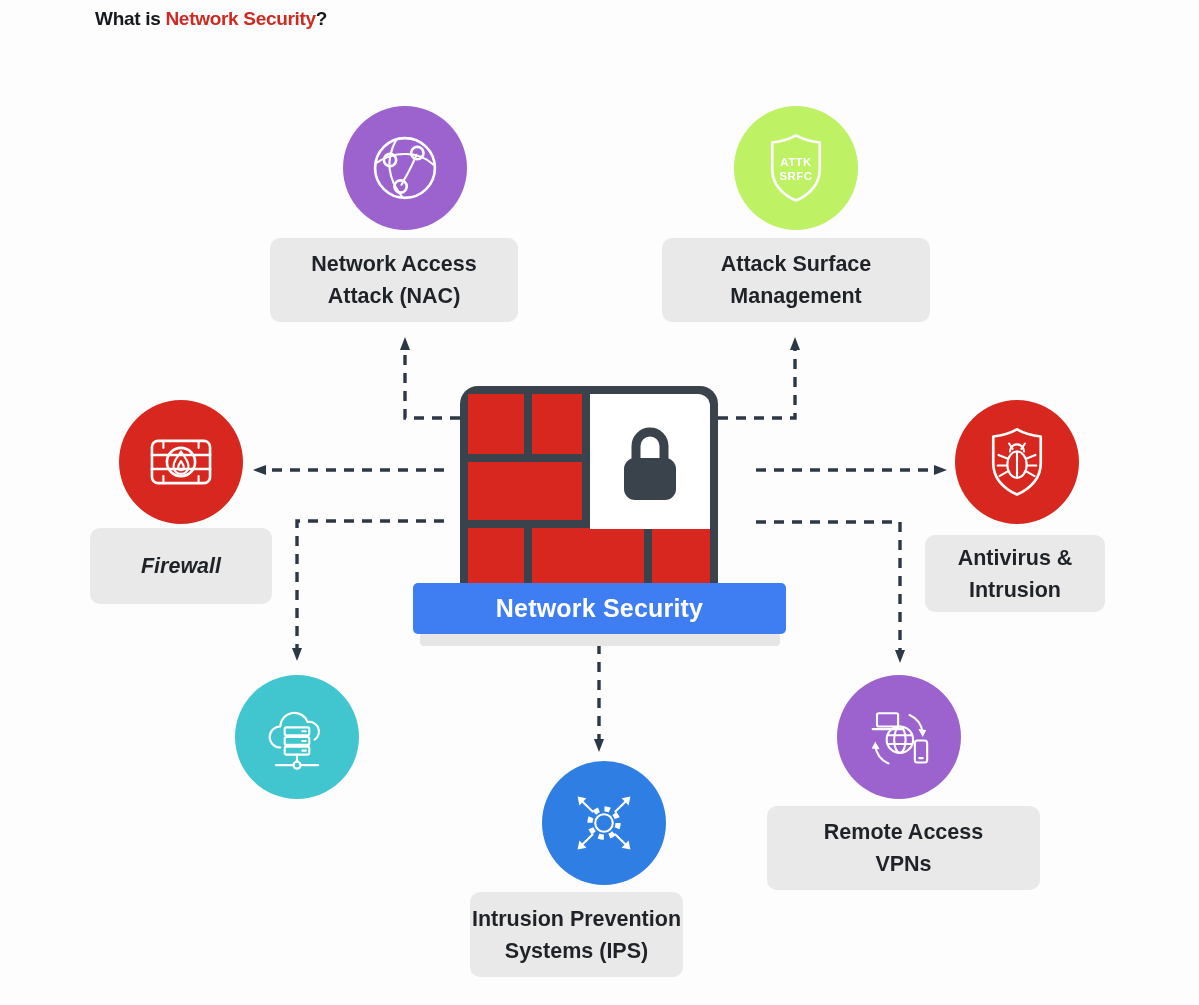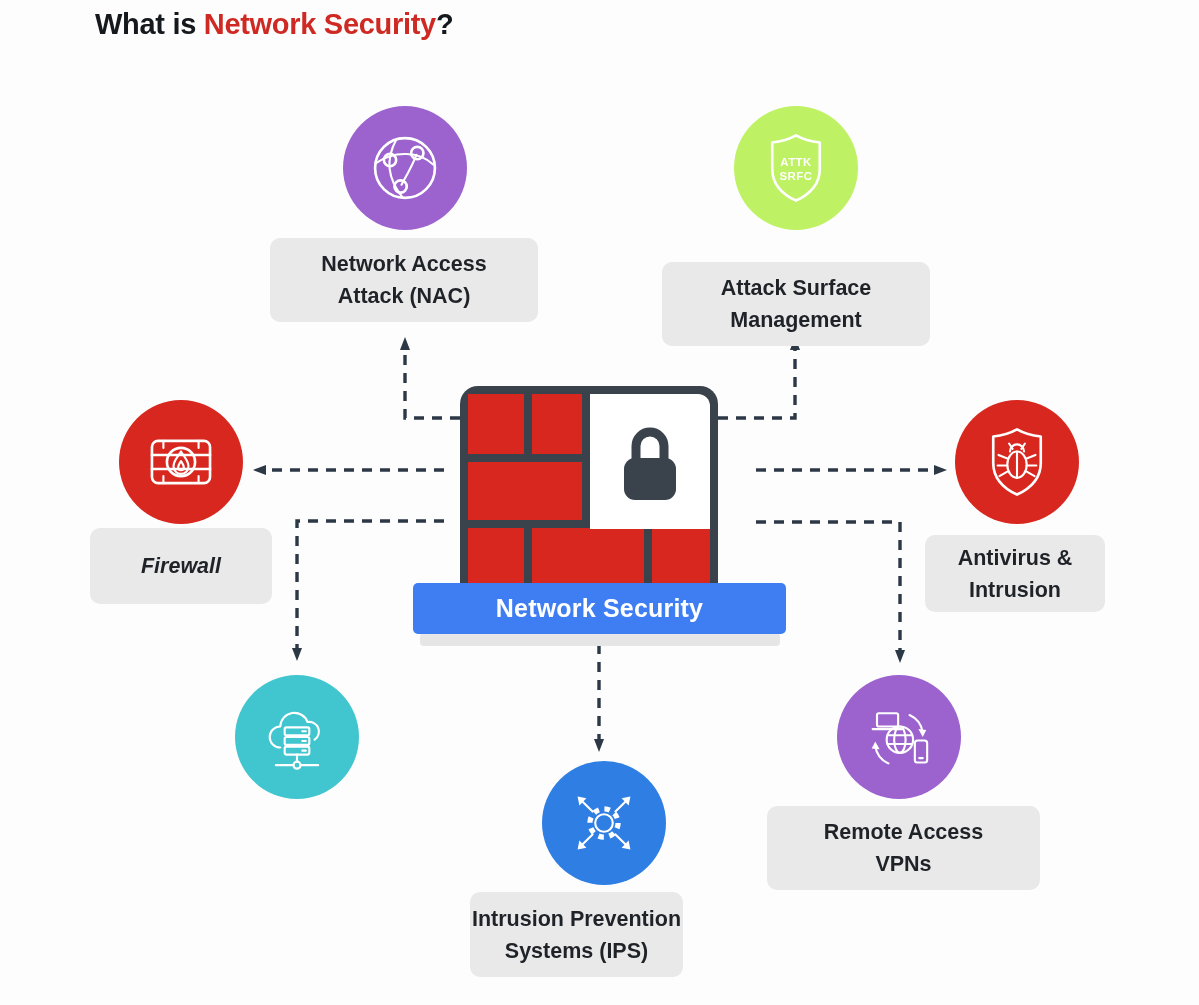--- a/index.html
+++ b/index.html
@@ -7,21 +7,21 @@
     width:1199px;height:1005px;
     background:#FDFDFD;
     font-family:"Liberation Sans","DejaVu Sans",sans-serif;
     position:relative;overflow:hidden;
   }
   .canvas{position:absolute;inset:0;width:1199px;height:1005px;}
 
   
   .title{
     position:absolute;left:95px;top:8px;
-    font-size:29px;font-weight:700;letter-spacing:-0.3px;
+    font-size:19px;font-weight:700;letter-spacing:-0.3px;
     color:#15181C;white-space:nowrap;
   }
 
   
   .connectors{position:absolute;left:0;top:0;z-index:1;pointer-events:none;}
   .conn{fill:none;stroke-width:3.4px;stroke-dasharray:10 8;}
 
   
   .node-circle{
     position:absolute;width:124px;height:124px;border-radius:50%;
@@ -111,33 +111,33 @@
     <svg width="88" height="88" viewBox="0 0 100 100">
       <circle class="icon-stroke" cx="50" cy="50" r="34"></circle>
       <path class="icon-stroke-thin" d="M40,18 C28,40 30,62 47,83"></path>
       <path class="icon-stroke-thin" d="M18,44 C38,30 66,31 82,46"></path>
       <path class="icon-stroke-thin" d="M63,35 C58,48 52,58 46,69"></path>
       <circle class="icon-stroke" cx="33" cy="41" r="7" fill="#9C63CE"></circle>
       <circle class="icon-stroke" cx="64" cy="33" r="7" fill="#9C63CE"></circle>
       <circle class="icon-stroke" cx="45" cy="71" r="7" fill="#9C63CE"></circle>
     </svg>
   </div>
-  <div class="node-label" style="left:270px;top:238px;width:268px;height:84px;">
+  <div class="node-label" style="left:270px;top:238px;width:248px;height:84px;">
     <span>Network Access</span>
     <span>Attack (NAC)</span>
   </div>
 
   <div class="node-circle" style="left: 734px; top: 106px; background-color: #bef264;">
     <svg width="88" height="88" viewBox="0 0 100 100">
       <path class="icon-stroke" d="M50,13 C57,17 67,20 77,21 L77,51 C77,69 65,80 50,87 C35,80 23,69 23,51 L23,21 C33,20 43,17 50,13 Z"></path>
       <text class="shield-text" x="50" y="48">ATTK</text>
       <text class="shield-text" x="50" y="64">SRFC</text>
     </svg>
   </div>
-  <div class="node-label" style="left:662px;top:238px;width:268px;height:84px;margin-top:24px;">
+  <div class="node-label" style="left:662px;top:238px;width:268px;height:84px;">
     <span>Attack Surface</span>
     <span>Management</span>
   </div>
 
   <div class="node-circle" style="left: 119px; top: 400px; background-color: rgb(215, 39, 30);">
     <svg width="88" height="88" viewBox="0 0 100 100">
       <rect class="icon-stroke" x="17" y="26" width="66" height="48" rx="7"></rect>
       <line class="icon-stroke" x1="17" y1="42" x2="83" y2="42"></line>
       <line class="icon-stroke" x1="17" y1="58" x2="83" y2="58"></line>
       <line class="icon-stroke-thin" x1="30" y1="26" x2="30" y2="34"></line>

